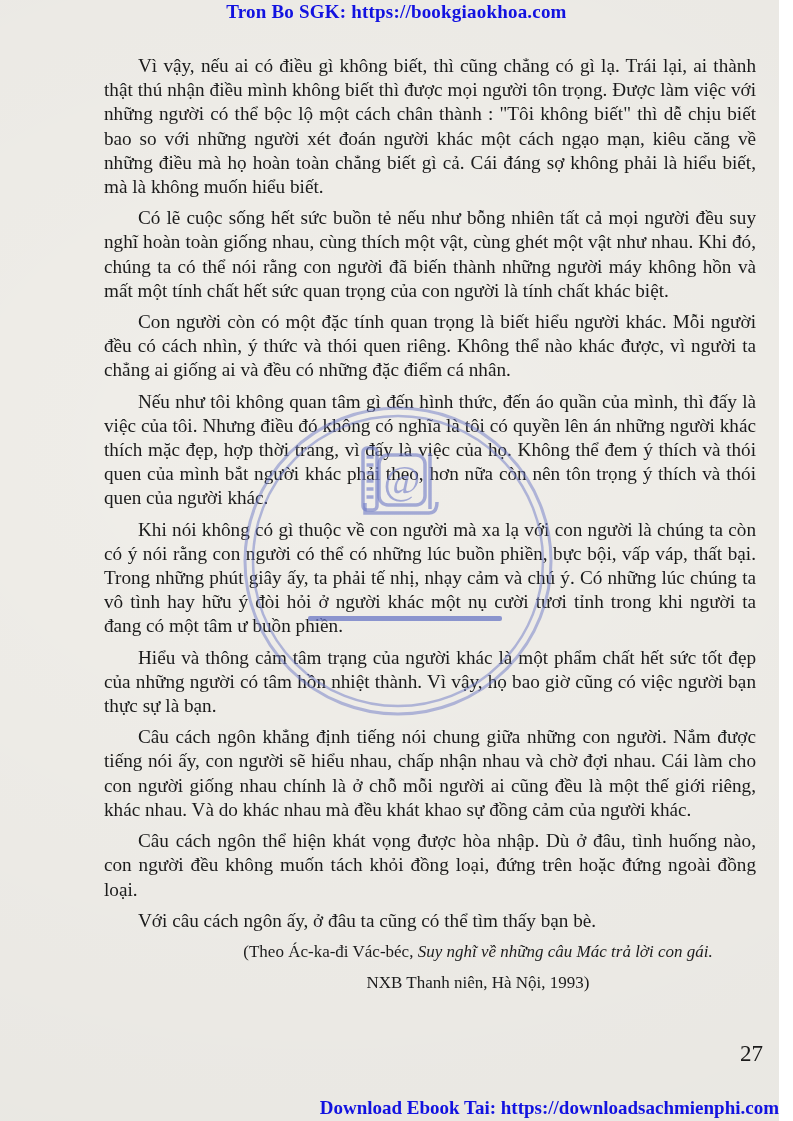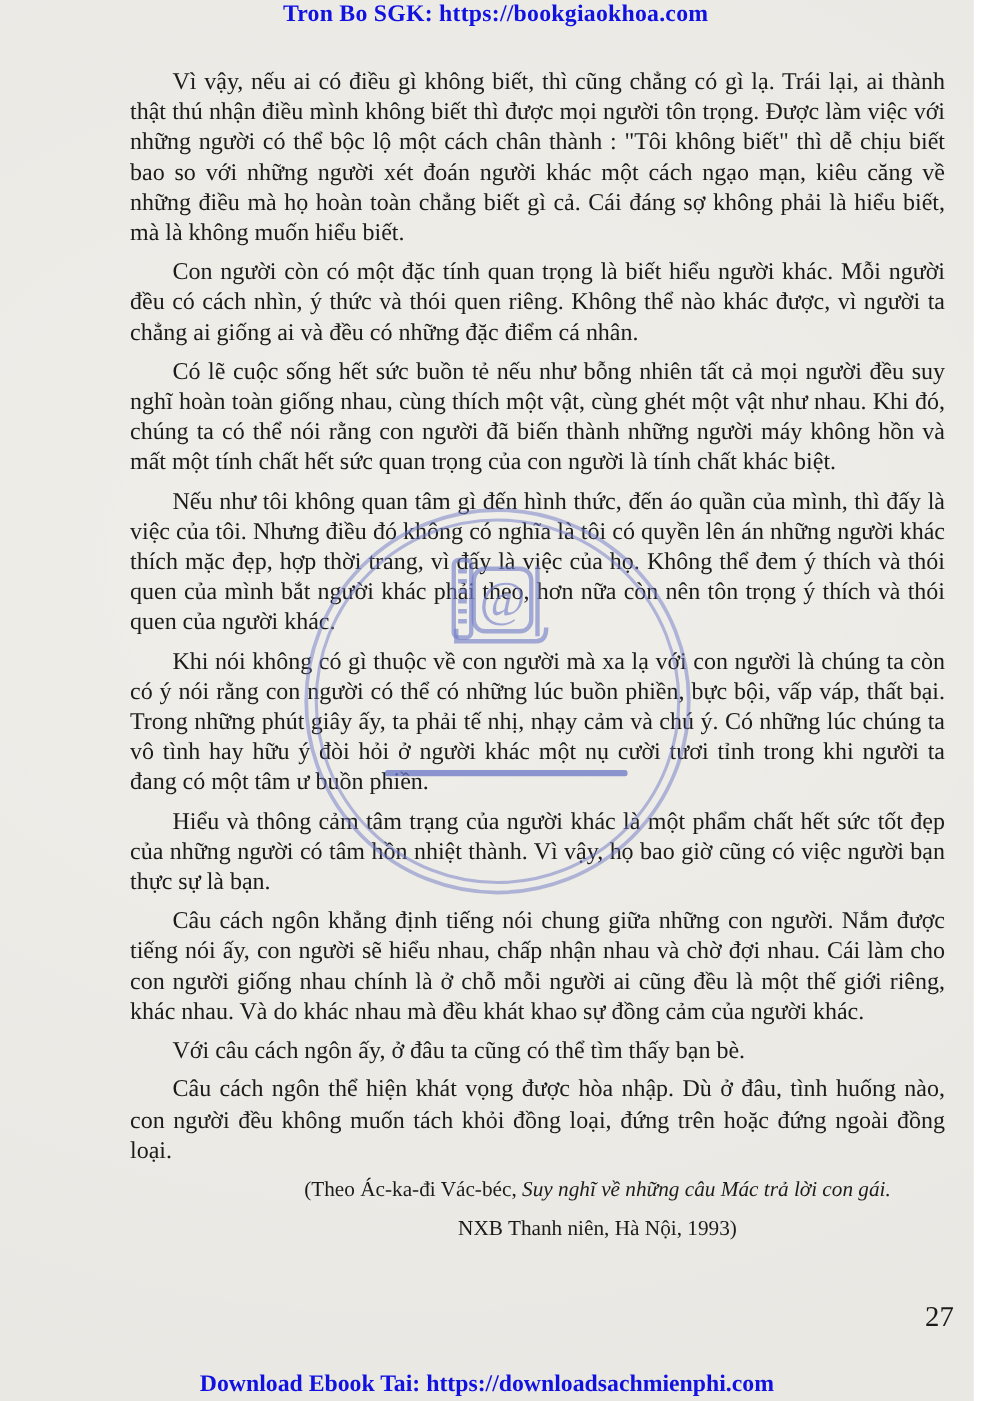--- a/index.html
+++ b/index.html
@@ -22,21 +22,21 @@
   }
   .top-link{
     position:absolute;top:1px;left:0;width:793px;
     text-align:center;
     font-size:19px;font-weight:600;
     color:#1212e0;
     letter-spacing:0.2px;
   }
   .bottom-link{
     position:absolute;top:1097px;left:0;width:779px;
-    text-align:center;
+    text-align:right;
     font-size:19px;font-weight:600;
     color:#1212e0;
   }
   .article{
     position:absolute;top:54px;left:104px;width:652px;
     font-size:19.2px;line-height:24.2px;
     color:#1b1b1b;
     text-align:justify;
   }
   .article p{
@@ -79,28 +79,28 @@
 </head>
 <body>
 
 <div class="page">
   <div class="edge-strip"></div>
 
   <div class="top-link">Tron Bo SGK: https://bookgiaokhoa.com</div>
 
   <div class="article">
     <p>Vì vậy, nếu ai có điều gì không biết, thì cũng chẳng có gì lạ. Trái lại, ai thành thật thú nhận điều mình không biết thì được mọi người tôn trọng. Được làm việc với những người có thể bộc lộ một cách chân thành : "Tôi không biết" thì dễ chịu biết bao so với những người xét đoán người khác một cách ngạo mạn, kiêu căng về những điều mà họ hoàn toàn chẳng biết gì cả. Cái đáng sợ không phải là hiểu biết, mà là không muốn hiểu biết.</p>
+    <p>Có lẽ cuộc sống hết sức buồn tẻ nếu như bỗng nhiên tất cả mọi người đều suy nghĩ hoàn toàn giống nhau, cùng thích một vật, cùng ghét một vật như nhau. Khi đó, chúng ta có thể nói rằng con người đã biến thành những người máy không hồn và mất một tính chất hết sức quan trọng của con người là tính chất khác biệt.</p>
     <p>Con người còn có một đặc tính quan trọng là biết hiểu người khác. Mỗi người đều có cách nhìn, ý thức và thói quen riêng. Không thể nào khác được, vì người ta chẳng ai giống ai và đều có những đặc điểm cá nhân.</p>
-    <p>Có lẽ cuộc sống hết sức buồn tẻ nếu như bỗng nhiên tất cả mọi người đều suy nghĩ hoàn toàn giống nhau, cùng thích một vật, cùng ghét một vật như nhau. Khi đó, chúng ta có thể nói rằng con người đã biến thành những người máy không hồn và mất một tính chất hết sức quan trọng của con người là tính chất khác biệt.</p>
     <p>Nếu như tôi không quan tâm gì đến hình thức, đến áo quần của mình, thì đấy là việc của tôi. Nhưng điều đó không có nghĩa là tôi có quyền lên án những người khác thích mặc đẹp, hợp thời trang, vì đấy là việc của họ. Không thể đem ý thích và thói quen của mình bắt người khác phải theo, hơn nữa còn nên tôn trọng ý thích và thói quen của người khác.</p>
     <p>Khi nói không có gì thuộc về con người mà xa lạ với con người là chúng ta còn có ý nói rằng con người có thể có những lúc buồn phiền, bực bội, vấp váp, thất bại. Trong những phút giây ấy, ta phải tế nhị, nhạy cảm và chú ý. Có những lúc chúng ta vô tình hay hữu ý đòi hỏi ở người khác một nụ cười tươi tỉnh trong khi người ta đang có một tâm ư buồn phiền.</p>
     <p>Hiểu và thông cảm tâm trạng của người khác là một phẩm chất hết sức tốt đẹp của những người có tâm hồn nhiệt thành. Vì vậy, họ bao giờ cũng có việc người bạn thực sự là bạn.</p>
     <p>Câu cách ngôn khẳng định tiếng nói chung giữa những con người. Nắm được tiếng nói ấy, con người sẽ hiểu nhau, chấp nhận nhau và chờ đợi nhau. Cái làm cho con người giống nhau chính là ở chỗ mỗi người ai cũng đều là một thế giới riêng, khác nhau. Và do khác nhau mà đều khát khao sự đồng cảm của người khác.</p>
+    <p>Câu cách ngôn thể hiện khát vọng được hòa nhập. Dù ở đâu, tình huống nào, con người đều không muốn tách khỏi đồng loại, đứng trên hoặc đứng ngoài đồng loại.</p>
     <p>Với câu cách ngôn ấy, ở đâu ta cũng có thể tìm thấy bạn bè.</p>
-    <p>Câu cách ngôn thể hiện khát vọng được hòa nhập. Dù ở đâu, tình huống nào, con người đều không muốn tách khỏi đồng loại, đứng trên hoặc đứng ngoài đồng loại.</p>
 
     <div class="attrib">
       <div class="line1"><span>(Theo Ác-ka-đi Vác-béc, </span><i>Suy nghĩ về những câu Mác trả lời con gái.</i></div>
       <div class="line2">NXB Thanh niên, Hà Nội, 1993)</div>
     </div>
   </div>
 
   <div class="page-number">27</div>
 
   <div class="bottom-link">Download Ebook Tai: https://downloadsachmienphi.com</div>

